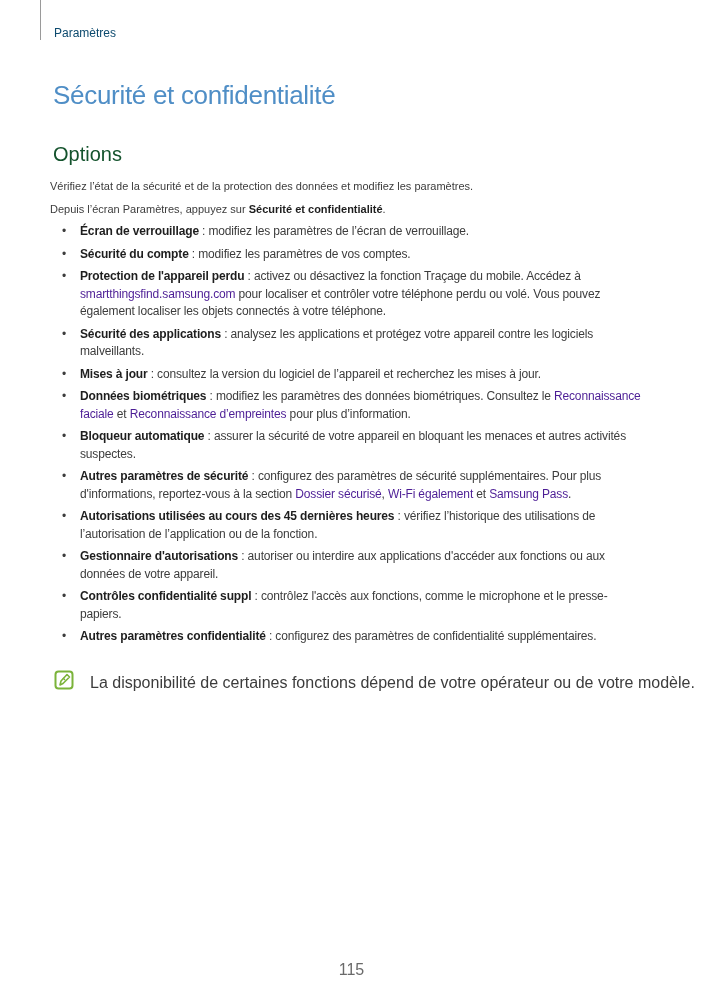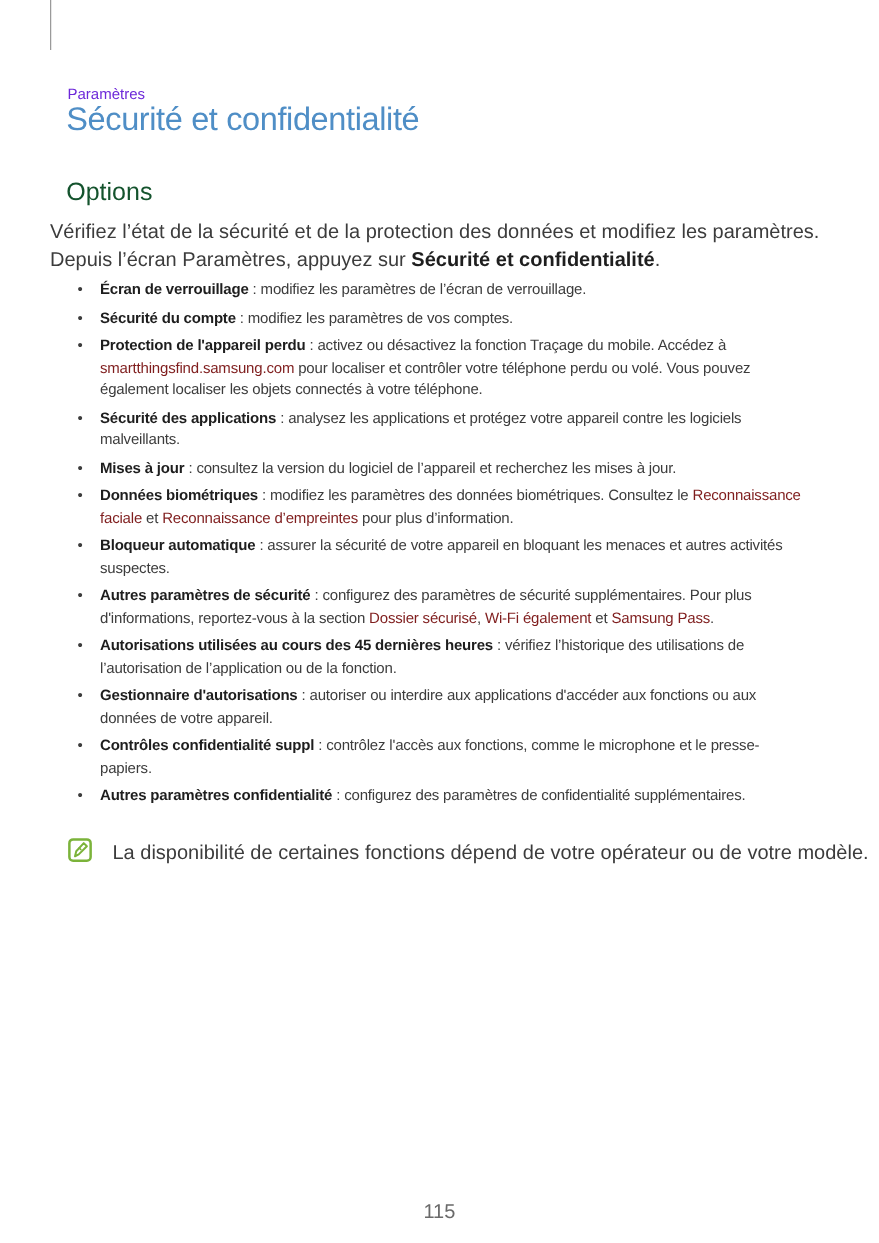--- a/index.html
+++ b/index.html
@@ -1,28 +1,28 @@
 <!DOCTYPE html>
 <html><head>
 <meta charset="utf-8">
 <style>
   html, body { margin: 0; padding: 0; background: #ffffff; }
   body { width: 703px; height: 994px; position: relative; overflow: hidden;
          font-family: "Liberation Sans", sans-serif; color: #3c3c3c; }
   .vline { position: absolute; left: 40px; top: 0; width: 1px; height: 40px; background: #9a9a9a; }
-  .breadcrumb { position: absolute; left: 54px; top: 26px; font-size: 12px; color: #6d28d9; margin-top: 42px; }
+  .breadcrumb { position: absolute; left: 54px; top: 26px; font-size: 12px; color: #0c4a6e; }
   .page-title { position: absolute; left: 53px; top: 80px; font-size: 26px; color: #4f8ec6; margin: 0; font-weight: normal; letter-spacing: -0.3px; }
   .section-title { position: absolute; left: 53px; top: 143px; font-size: 20px; color: #14532d; margin: 0; font-weight: normal; }
-  .intro { position: absolute; left: 40px; font-size: 16px; color: #3c3c3c; margin: 0; line-height: 16px; }
+  .intro { position: absolute; left: 50px; font-size: 11px; color: #3c3c3c; margin: 0; line-height: 16px; }
   .intro b { color: #1e1e1e; }
   ul.items { position: absolute; left: 54px; top: 223px; width: 590px; margin: 0; padding: 0; list-style: none; }
   ul.items li { position: relative; padding-left: 26px; font-size: 12px; line-height: 17.5px; margin-bottom: 5px; color: #3c3c3c; letter-spacing: -0.15px; }
   ul.items li .bullet { position: absolute; left: 8px; top: 0; color: #3c3c3c; }
   ul.items li b { color: #1e1e1e; font-weight: bold; }
-  .link { color: #7f1d1d; }
+  .link { color: #4c1d95; }
   .note { position: absolute; left: 54px; top: 670px; width: 600px; }
   .note-icon { position: absolute; left: 0; top: 0; width: 20px; height: 20px; }
   .note-text { position: absolute; left: 36px; top: 4px; font-size: 16px; color: #3c3c3c; white-space: nowrap; }
   .page-number { position: absolute; left: 0; width: 703px; top: 961px; text-align: center; font-size: 16px; color: #6a6a6a; }
 </style>
 </head>
 <body>
 
 <div class="vline"></div>
 <div class="breadcrumb">Paramètres</div>

